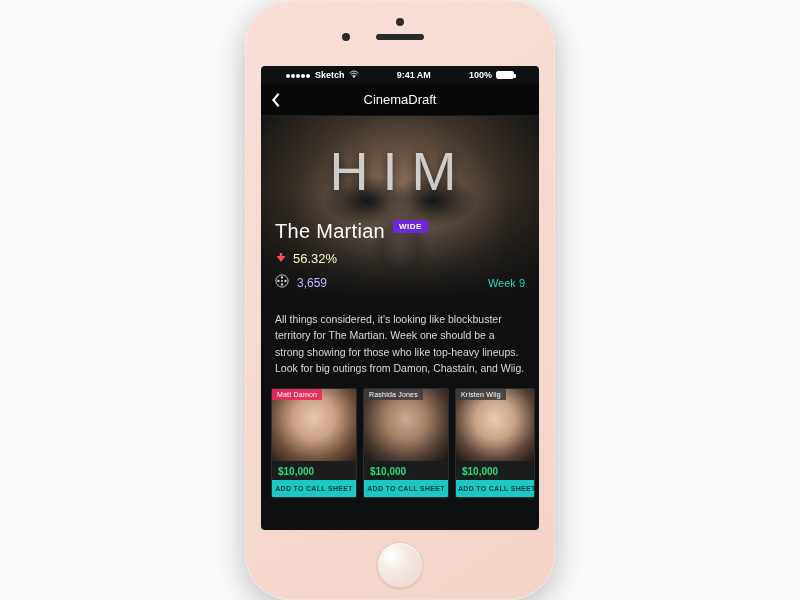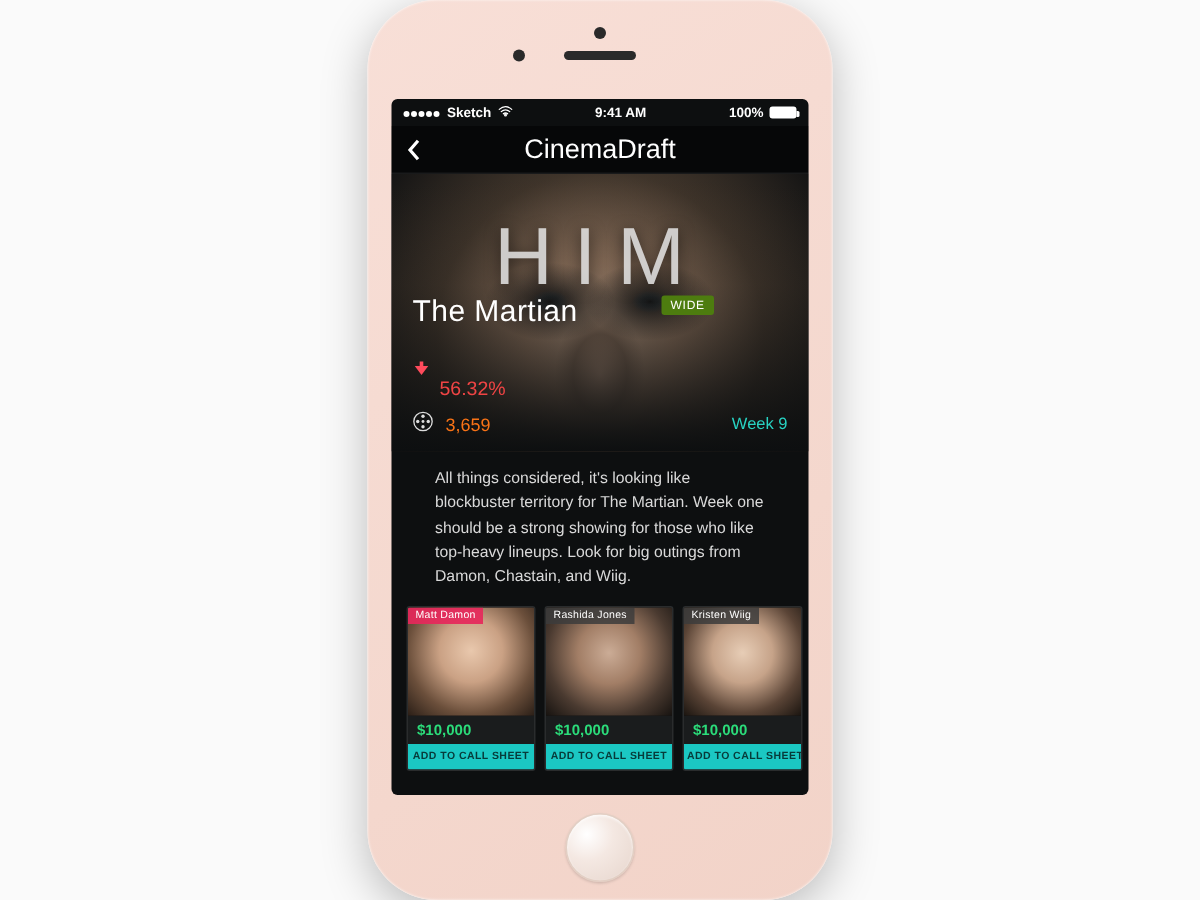--- a/index.html
+++ b/index.html
@@ -41,32 +41,32 @@
     background:#0d0f10;
     border-radius:4px;
     overflow:hidden;
     color:#fff;
     position:relative;
     font-size:11px;
   }
   
   .statusbar {
     height:18px; display:flex; align-items:center; justify-content:space-between;
-    padding:0 8px; font-size:9px; font-weight:600;
+    padding:0 25px; font-size:9px; font-weight:600;
   }
   .sb-left, .sb-right { display:flex; align-items:center; gap:4px; }
   .dots span { display:inline-block; width:4px; height:4px; border-radius:50%; background:#fff; margin-right:1px;}
   .wifi svg { width:10px; height:8px; }
   .battery { width:18px; height:8px; border:1px solid #fff; border-radius:2px; position:relative;}
   .battery:after { content:""; position:absolute; right:-3px; top:2px; width:2px; height:4px; background:#fff; border-radius:0 1px 1px 0;}
   .battery i { display:block; height:100%; width:100%; background:#fff;}
   
   .navbar {
     height:32px; display:flex; align-items:center; justify-content:center;
-    position:relative; font-size:18px;
+    position:relative; font-size:13px;
     border-bottom:1px solid rgba(255,255,255,.08);
     background:rgba(0,0,0,.5);
   }
   .navbar .back {
     position:absolute; left:6px; top:50%; transform:translateY(-50%);
     width:18px; height:18px; display:flex; align-items:center; justify-content:center;
   }
   .navbar .back svg { width:12px; height:16px; stroke:#fff; stroke-width:2.4; fill:none; }
   
   .hero {
@@ -97,33 +97,33 @@
     font-family:"Helvetica Neue",Arial,sans-serif;
   }
   .ghostword{
     position:absolute; left:8px; bottom:6px;
     font-size:40px; font-weight:300; letter-spacing:10px;
     color:rgba(255,255,255,.05);
   }
   .title-row { position:relative; display:flex; align-items:flex-start; gap:8px; z-index:2;}
   .title-row h1 { font-size:20px; font-weight:400; letter-spacing:.3px;}
   .badge {
-    background:#4d7c0f; color:#fff; font-size:8px; font-weight:400;
-    padding:2px 6px; border-radius:2px; letter-spacing:.5px;margin-left:48px;
+    background:#6d28d9; color:#fff; font-size:8px; font-weight:700;
+    padding:2px 6px; border-radius:2px; letter-spacing:.5px;
   }
   .metrics { position:relative; z-index:2; display:flex; align-items:center; gap:6px; margin-top:8px;}
   .metrics .arrow svg{ width:12px; height:12px; }
-  .metrics .pct { color:#ef4444; font-size:13px;margin-top:23px; }
+  .metrics .pct { color:#fef9c3; font-size:13px; }
   .row2 { position:relative; z-index:2; display:flex; align-items:center; justify-content:space-between; margin-top:8px;}
-  .row2 .theaters { display:flex; align-items:center; gap:8px; font-size:12px; color:#f97316;}
+  .row2 .theaters { display:flex; align-items:center; gap:8px; font-size:12px; color:#c4b5fd;}
   .reel svg { width:14px; height:14px; }
   .week { color:#28d3c3; font-size:11px; }
   
   .desc {
-    padding:10px 29px 12px;
+    padding:10px 14px 12px;
     font-size:10.5px; line-height:1.55; color:#d9d9d9;
   }
   
   .cast {
     display:flex; gap:6px; padding:0 0 16px 10px; overflow:hidden;
   }
   .card {
     width:86px; flex:0 0 86px;
     background:#1a1c1d; border-radius:2px; overflow:hidden;
     display:flex; flex-direction:column;

